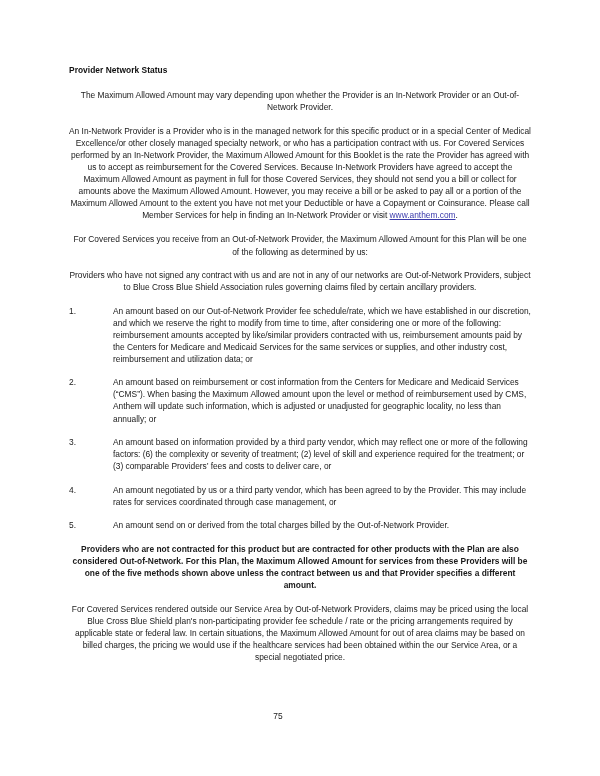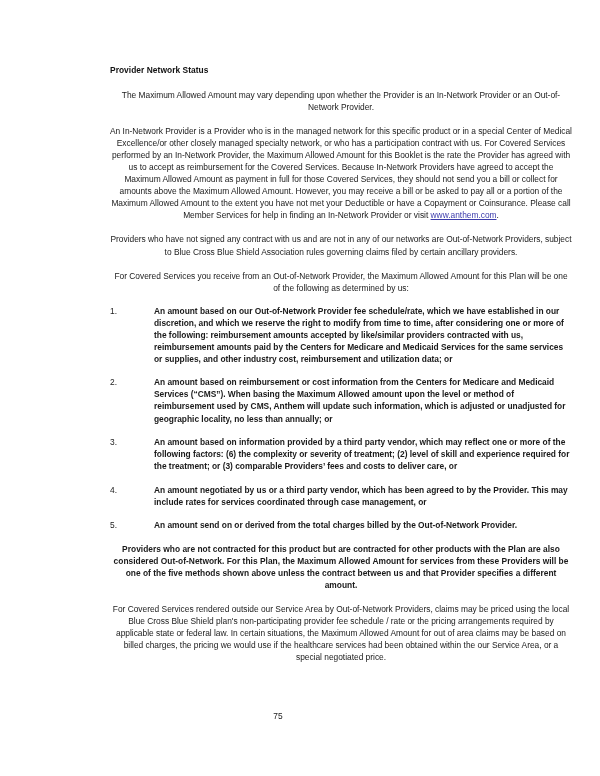--- a/index.html
+++ b/index.html
@@ -18,21 +18,20 @@
     height: 776px;
     background: #ffffff;
     overflow: hidden;
     box-sizing: border-box;
   }
   .content {
     position: absolute;
     left: 69px;
     top: 64px;
     width: 462px;
-    margin-left: 41px;
   }
   .doc-heading {
     font-size: 8.4px;
     font-weight: bold;
     line-height: 12px;
     margin: 0 0 13px 0;
     letter-spacing: 0.05px;
     color: #111;
   }
   p.para {
@@ -67,21 +66,20 @@
   .list-item .num {
     position: absolute;
     left: 0;
     top: 0;
     width: 26px;
     text-align: left;
     font-size: 8.4px;
   }
   .list-item .body {
     display: block;
-    font-weight: bold;
   }
   a.weblink {
     color: #3b3bab;
     text-decoration: underline;
   }
   .page-number {
     position: absolute;
     left: 0;
     top: 710px;
     width: 556px;
@@ -97,23 +95,23 @@
 <div class="page">
 
   <div class="content">
 
     <div class="doc-heading">Provider Network Status</div>
 
     <p class="para">The Maximum Allowed Amount may vary depending upon whether the Provider is an In-Network Provider or an Out-of-Network Provider.</p>
 
     <p class="para"><span>An In-Network Provider is a Provider who is in the managed network for this specific product or in a special Center of Medical Excellence/or other closely managed specialty network, or who has a participation contract with us.   For Covered Services performed by an In-Network Provider, the Maximum Allowed Amount for this Booklet is the rate the Provider has agreed with us to accept as reimbursement for the Covered Services.  Because In-Network Providers have agreed to accept the Maximum Allowed Amount as payment in full for those Covered Services, they should not send you a bill or collect for amounts above the Maximum Allowed Amount.  However, you may receive a bill or be asked to pay all or a portion of the Maximum Allowed Amount to the extent you have not met your Deductible or have a Copayment or Coinsurance.  Please call Member Services for help in finding an In-Network Provider or visit </span><a class="weblink" href="#">www.anthem.com</a><span>.</span></p>
 
+    <p class="para tight">For Covered Services you receive from an Out-of-Network Provider, the Maximum Allowed Amount for this Plan will be one of the following as determined by us:</p>
+
     <p class="para">Providers who have not signed any contract with us and are not in any of our networks are Out-of-Network Providers, subject to Blue Cross Blue Shield Association rules governing claims filed by certain ancillary providers.</p>
-
-    <p class="para tight">For Covered Services you receive from an Out-of-Network Provider, the Maximum Allowed Amount for this Plan will be one of the following as determined by us:</p>
 
     <ol class="list">
       <li class="list-item">
         <span class="num">1.</span>
         <span class="body">An amount based on our Out-of-Network Provider fee schedule/rate, which we have established in our discretion, and which we reserve the right to modify from time to time, after considering one or more of the following:  reimbursement amounts accepted by like/similar providers contracted with us, reimbursement amounts paid by the Centers for Medicare and Medicaid Services for the same services or supplies, and other industry cost, reimbursement and utilization data; or</span>
       </li>
       <li class="list-item">
         <span class="num">2.</span>
         <span class="body">An amount based on reimbursement or cost information from the Centers for Medicare and Medicaid Services (“CMS”).  When basing the Maximum Allowed amount upon the level or method of reimbursement used by CMS, Anthem will update such information, which is adjusted or unadjusted for geographic locality, no less than annually; or</span>
       </li>

